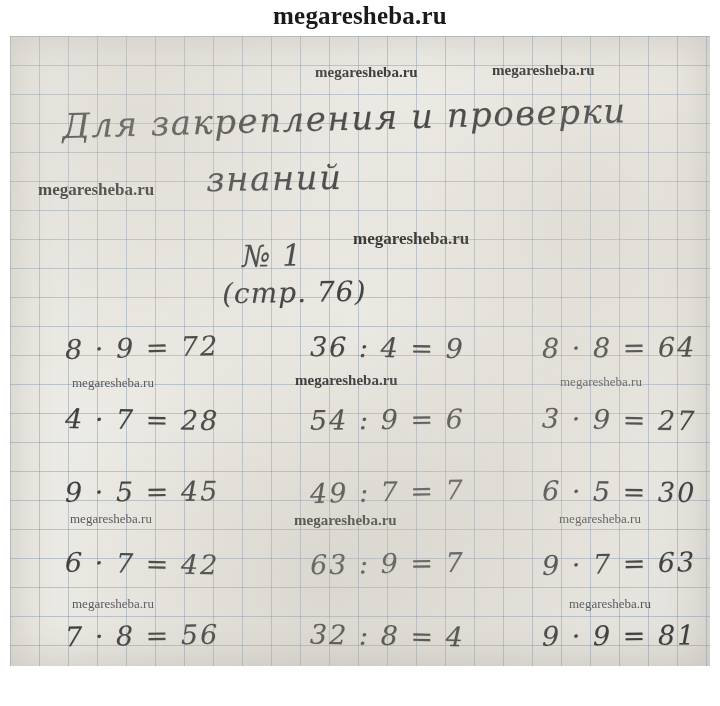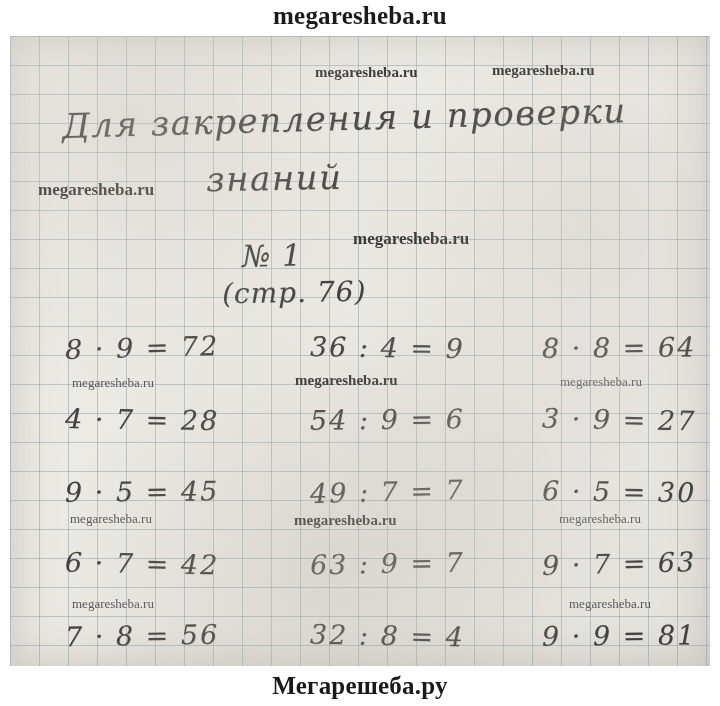--- a/index.html
+++ b/index.html
@@ -186,14 +186,13 @@
         <div class="wm wm-md" style="left: 285px; top: 336px;">megaresheba.ru</div>
         <div class="wm wm-sm" style="left: 550px; top: 338px;">megaresheba.ru</div>
         <div class="wm wm-sm" style="left: 60px; top: 475px;">megaresheba.ru</div>
         <div class="wm wm-md" style="left: 284px; top: 476px;">megaresheba.ru</div>
         <div class="wm wm-sm" style="left: 549px; top: 475px;">megaresheba.ru</div>
         <div class="wm wm-sm" style="left: 62px; top: 560px;">megaresheba.ru</div>
         <div class="wm wm-sm" style="left: 559px; top: 560px;">megaresheba.ru</div>
       </div>
   </div>
 
-  <div class="banner banner-bottom">Мегарешеба.ру</div>
 </div>
 
 </body></html>

